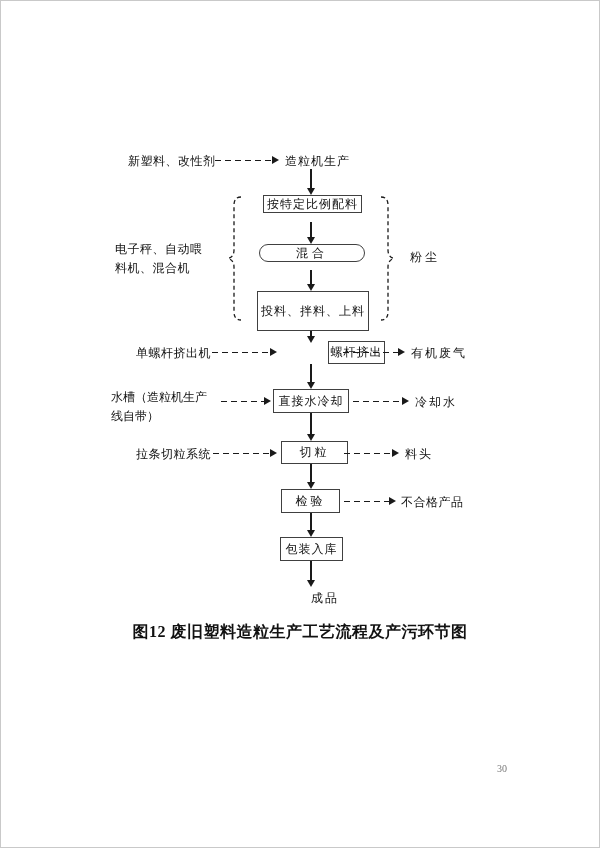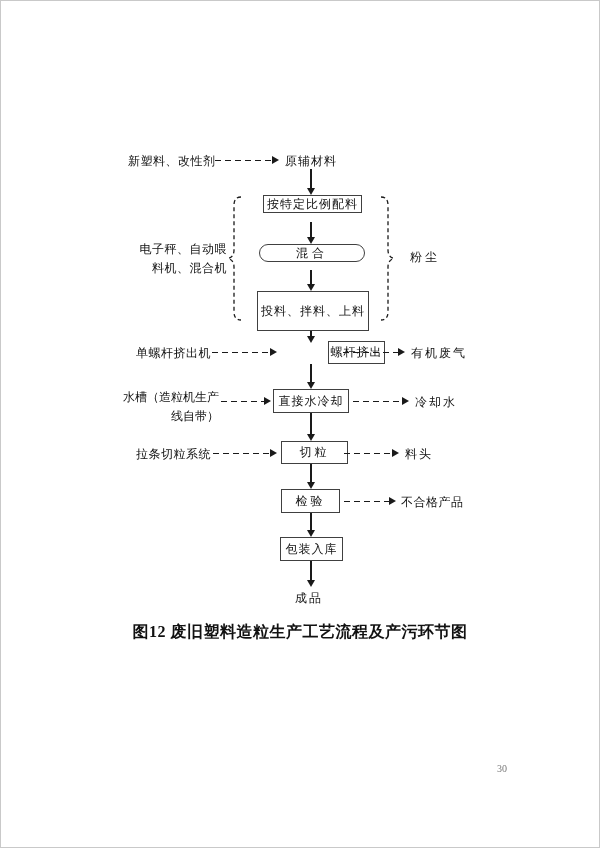--- a/index.html
+++ b/index.html
@@ -9,21 +9,21 @@
     font-family:"Liberation Serif","DejaVu Serif",serif;
     color:var(--text,#111); overflow:hidden;
   }
   .node {
     position:absolute; box-sizing:border-box;
     border:1px solid var(--box-border,#404040); background:#fff;
     display:flex; align-items:center; justify-content:center;
     font-size:12px; letter-spacing:1px; white-space:nowrap;
   }
   .lbl { position:absolute; font-size:12px; letter-spacing:0.5px; white-space:nowrap; }
-  .lbl2 { position:absolute; font-size:12px; text-align:right; line-height:19px; letter-spacing:0.5px; }
+  .lbl2 { position:absolute; font-size:12px; text-align:left; line-height:19px; letter-spacing:0.5px; }
   .varrow { position:absolute; width:10px; }
   .varrow .vline { position:absolute; left:4.25px; top:0; bottom:5px; width:1.5px; background:var(--line,#1a1a1a); }
   .varrow::after {
     content:""; position:absolute; left:0.5px; bottom:0; width:0; height:0;
     border-left:4.5px solid transparent; border-right:4.5px solid transparent;
     border-top:7px solid var(--line,#1a1a1a);
   }
   .harrow { position:absolute; height:9px; }
   .harrow .hline {
     position:absolute; left:0; right:5px; top:3.75px; height:1.6px;
@@ -44,21 +44,21 @@
 </style>
 </head>
 <body>
 
 <div class="page">
 
   <div class="lbl" style="left:127px; top:152px;">新塑料、改性剂</div>
   <div class="harrow" style="left:214px; top:155px; width:64px;">
       <span class="hline"></span>
     </div>
-  <div class="lbl" style="left:284px; top:152px; letter-spacing:1px;">原辅材料</div>
+  <div class="lbl" style="left:284px; top:152px; letter-spacing:1px;">造粒机生产</div>
 
   <div class="varrow" style="left:305px; top:168px; height:26px;">
       <span class="vline"></span>
     </div>
   <div class="varrow" style="left:305px; top:221px; height:22px;">
       <span class="vline"></span>
     </div>
   <div class="varrow" style="left:305px; top:269px; height:21px;">
       <span class="vline"></span>
     </div>
@@ -131,18 +131,18 @@
     </div>
   <div class="lbl" style="left:404px; top:445px; letter-spacing:2px;">料头</div>
 
   <div class="node" style="left:280px; top:488px; width:59px; height:24px; letter-spacing:3px;">检验</div>
   <div class="harrow" style="left:343px; top:496px; width:52px;">
       <span class="hline"></span>
     </div>
   <div class="lbl" style="left:400px; top:493px;">不合格产品</div>
 
   <div class="node" style="left:279px; top:536px; width:63px; height:24px;">包装入库</div>
-  <div class="lbl" style="left:294px; top:589px; letter-spacing:2px;text-align:center;">成品</div>
+  <div class="lbl" style="left:310px; top:589px; letter-spacing:2px;text-align:center;">成品</div>
 
   <div class="caption" style="top:621px;">图12 废旧塑料造粒生产工艺流程及产污环节图</div>
   <div class="pagenum" style="left:496px; top:762px;">30</div>
 
 </div>
 
 </body></html>

